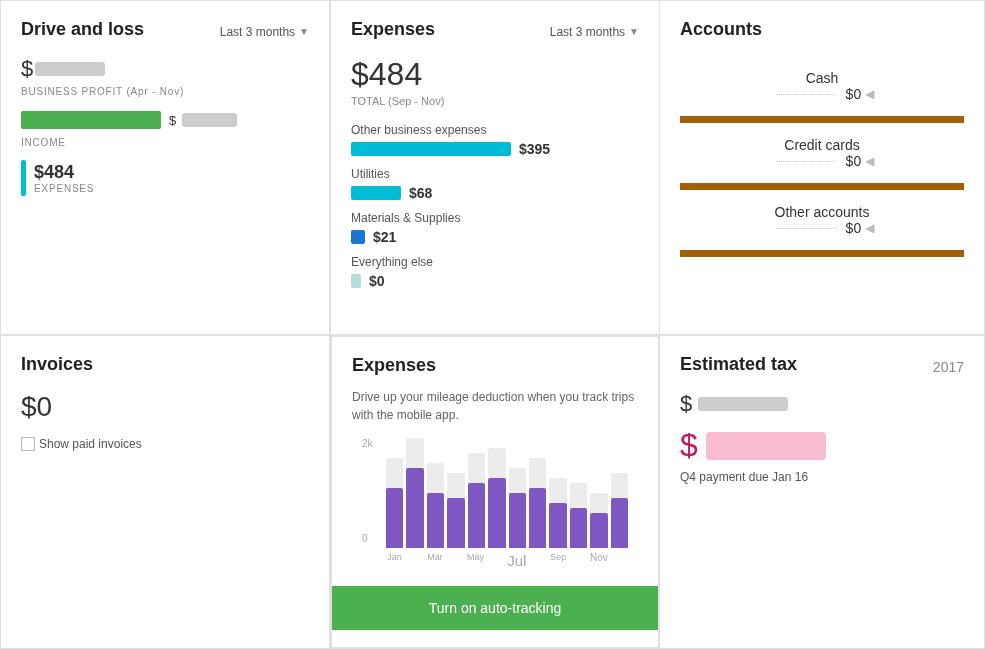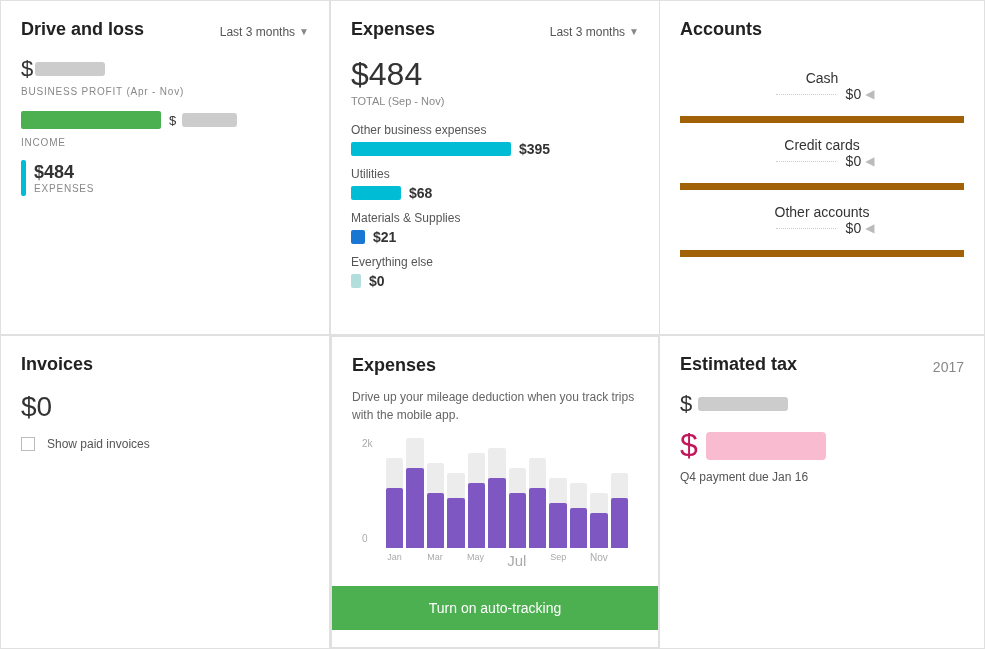--- a/index.html
+++ b/index.html
@@ -177,21 +177,21 @@
     }
     .donut-text {
       position: absolute;
       text-align: center;
       font-size: 12px;
       color: #aaa;
     }
     .show-paid-row {
       display: flex;
       align-items: center;
-      gap: 12px;
+      gap: 4px;
       margin-top: 14px;
     }
     .show-paid-label { font-size: 12px; color: #555; }
     .checkbox {
       width: 14px;
       height: 14px;
       border: 1px solid #bbb;
       background: #fff;
       display: inline-block;
     }

